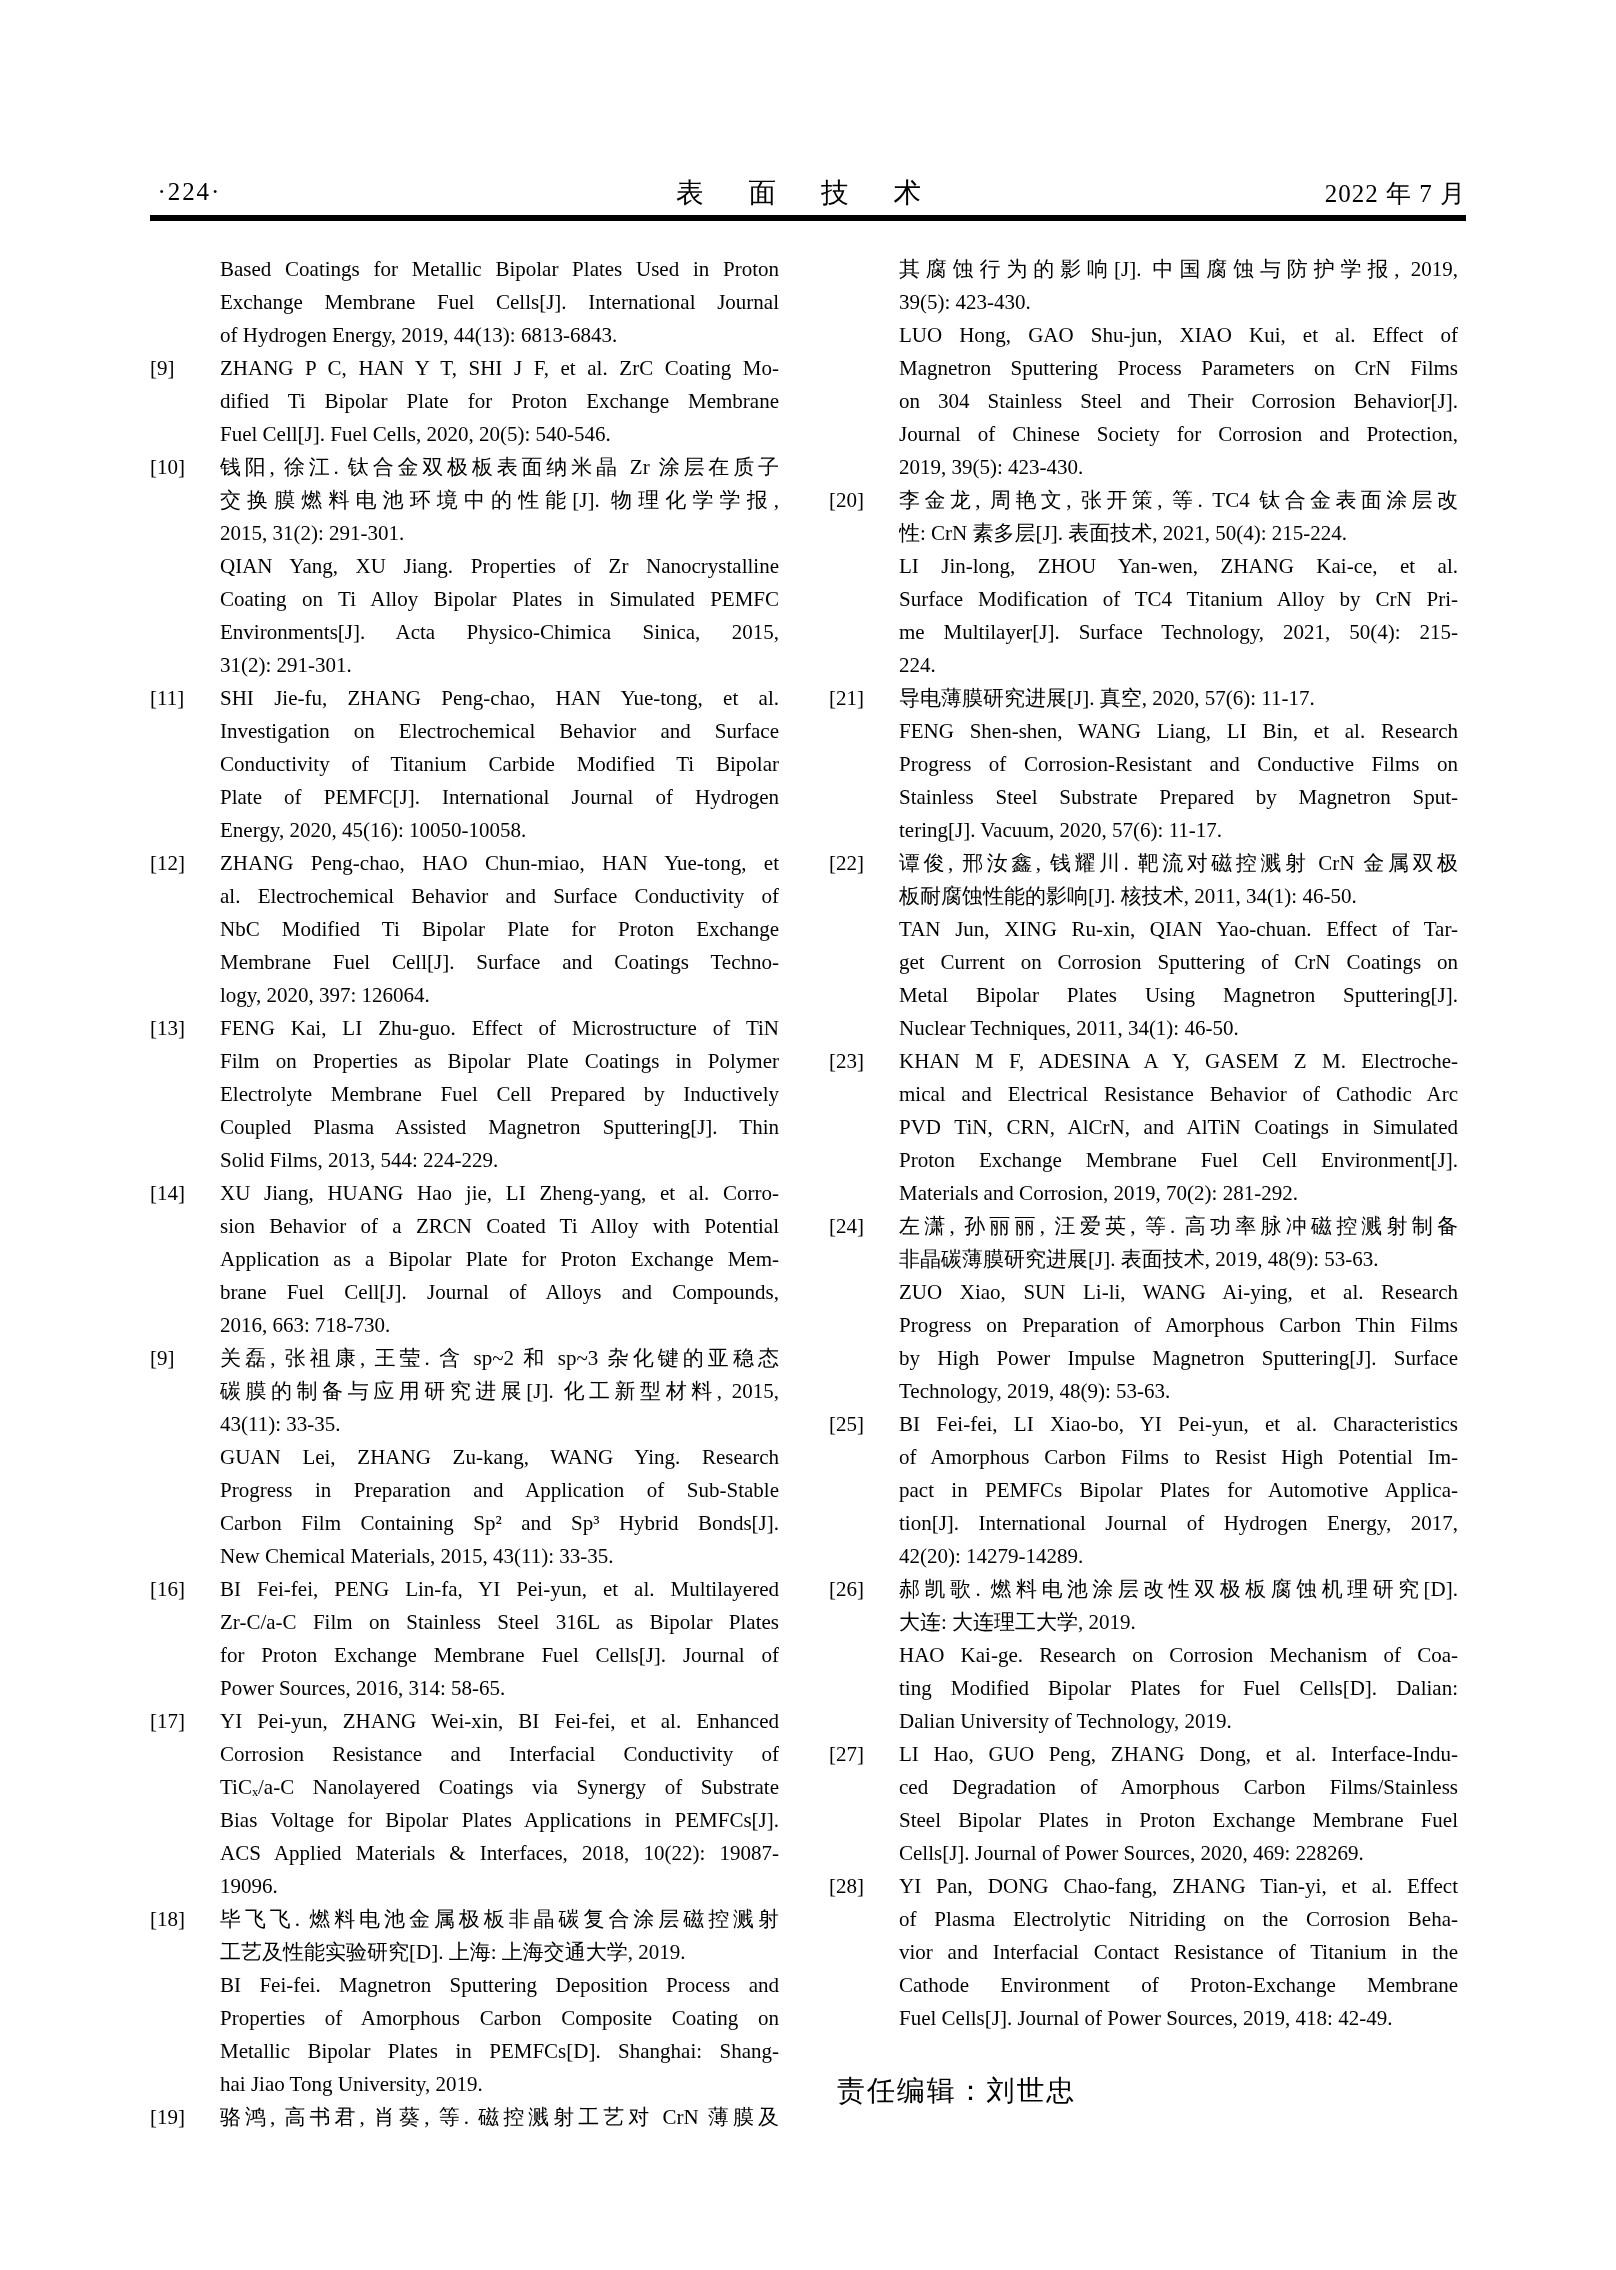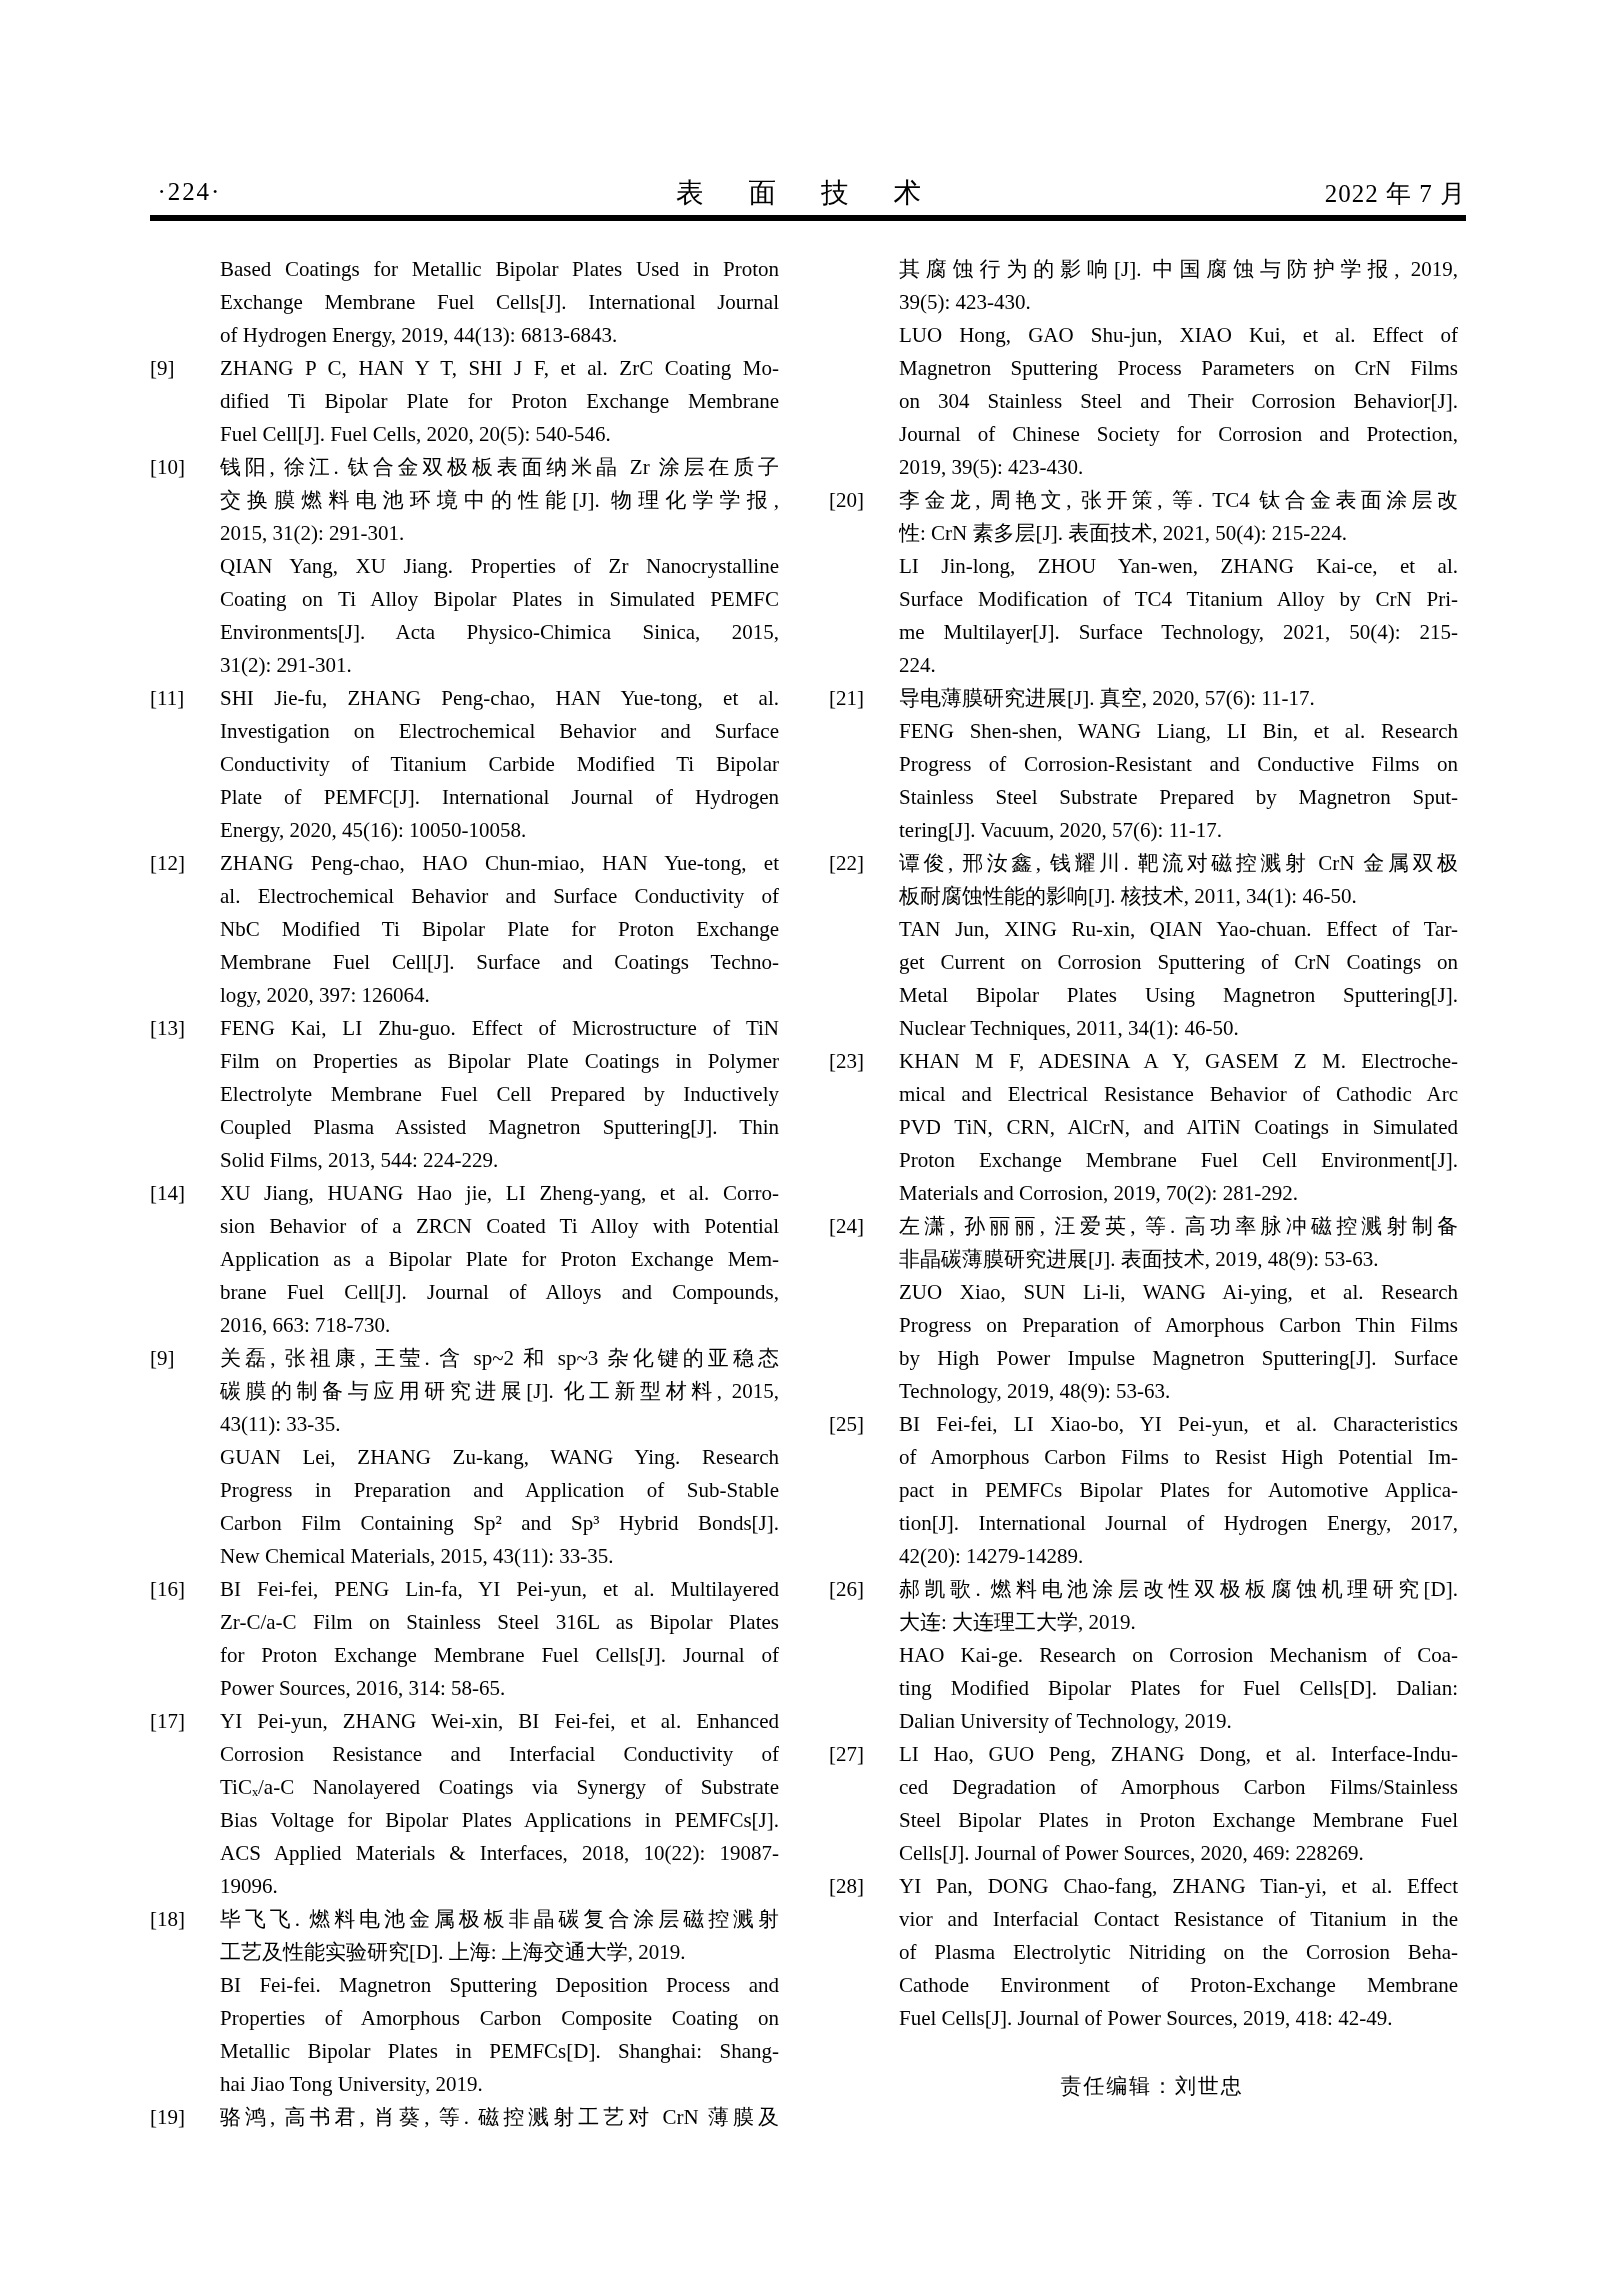--- a/index.html
+++ b/index.html
@@ -36,21 +36,21 @@
   }
   .ref-body{width:559px;}
   .line{
     height:33px;line-height:33px;font-size:21px;overflow:hidden;
     white-space:normal;
   }
   .jl{text-align:justify;text-align-last:justify;}
   .ll{text-align:center;text-align-last:left;}
   .footer{
     position:absolute;right:150px;top:2072px;width:630px;
-    text-align:center;font-size:21px;letter-spacing:1.9px;
+    text-align:left;font-size:28px;letter-spacing:1.9px;
   }
 </style>
 </head>
 <body>
 
 <div class="page">
 
   <div class="header">
     <span class="page-num">·224·</span>
     <span class="journal-title">表 面 技 术</span>
@@ -271,22 +271,22 @@
             <div class="line jl">LI Hao, GUO Peng, ZHANG Dong, et al. Interface-Indu-</div>
             <div class="line jl">ced Degradation of Amorphous Carbon Films/Stainless</div>
             <div class="line jl">Steel Bipolar Plates in Proton Exchange Membrane Fuel</div>
             <div class="line ll">Cells[J]. Journal of Power Sources, 2020, 469: 228269.</div>
           </div>
         </div>
         <div class="ref">
           <div class="ref-num">[28]</div>
           <div class="ref-body">
             <div class="line jl">YI Pan, DONG Chao-fang, ZHANG Tian-yi, et al. Effect</div>
+            <div class="line jl">of Plasma Electrolytic Nitriding on the Corrosion Beha-</div>
             <div class="line jl">vior and Interfacial Contact Resistance of Titanium in the</div>
-            <div class="line jl">of Plasma Electrolytic Nitriding on the Corrosion Beha-</div>
             <div class="line jl">Cathode Environment of Proton-Exchange Membrane</div>
             <div class="line ll">Fuel Cells[J]. Journal of Power Sources, 2019, 418: 42-49.</div>
           </div>
         </div>
       </div>
   </div>
 
   <div class="footer">责任编辑：刘世忠</div>
 
 </div>

